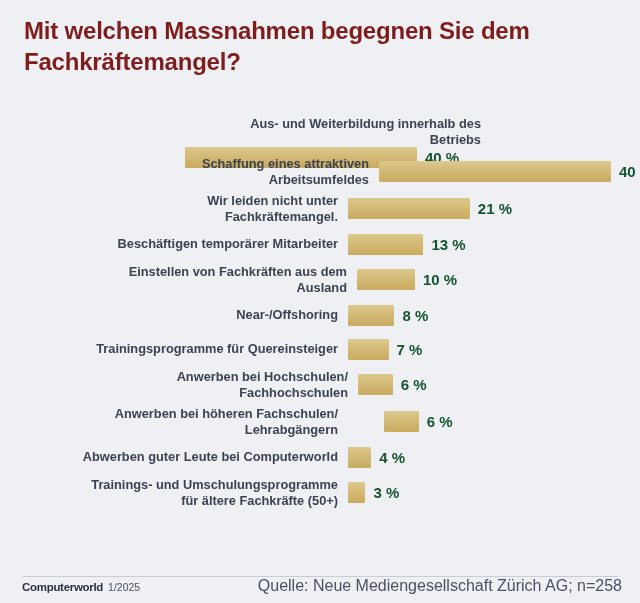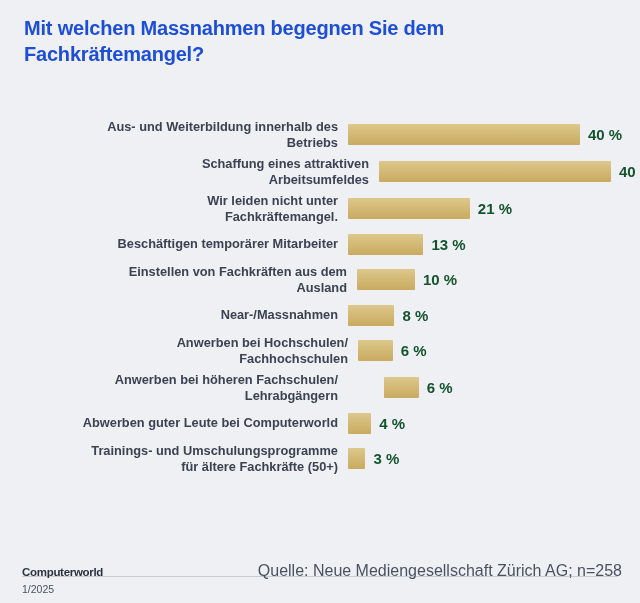--- a/index.html
+++ b/index.html
@@ -18,23 +18,23 @@
     width: 640px;
     height: 603px;
     box-sizing: border-box;
     padding: 0;
   }
   .title {
     position: absolute;
     left: 24px;
     top: 16px;
     width: 596px;
-    font-size: 20px;
-    font-weight: bold;
-    color: #1d4ed8;
+    font-size: 24px;
+    font-weight: bold;
+    color: #7f1d1d;
     line-height: 1.28;
     letter-spacing: -0.2px;
   }
   .chart {
     position: absolute;
     left: 0;
     top: 116px;
     width: 640px;
   }
   .row {
@@ -81,21 +81,20 @@
     box-sizing: border-box;
     padding: 0 18px 0 22px;
     display: flex;
     align-items: baseline;
     justify-content: space-between;
   }
   .footer-left {
     display: flex;
     align-items: baseline;
     gap: 5px;
-    flex-direction: column;
   }
   .brand {
     font-size: 11.5px;
     font-weight: bold;
     color: #2b3240;
     letter-spacing: -0.3px;
   }
   .issue {
     font-size: 10.5px;
     color: #4a5160;
@@ -114,21 +113,21 @@
   }
 </style>
 </head>
 <body>
 
 <div class="page">
 
   <div class="title">Mit welchen Massnahmen begegnen Sie dem Fachkräftemangel?</div>
 
   <div class="chart">
-      <div class="row" style="height: 37px;">
+      <div class="row" style="height: 37px; flex-direction: column;">
         <div class="row-label">Aus- und Weiterbildung innerhalb des<br>Betriebs</div>
         <div class="bar-area">
           <div class="bar" style="width: 232px;"></div>
           <div class="bar-value">40 %</div>
         </div>
       </div>
       <div class="row" style="height: 37px; margin-left: 31px;">
         <div class="row-label">Schaffung eines attraktiven<br>Arbeitsumfeldes</div>
         <div class="bar-area">
           <div class="bar" style="width: 232px;"></div>
@@ -150,24 +149,31 @@
         </div>
       </div>
       <div class="row" style="height: 37px; padding-left: 19px;">
         <div class="row-label">Einstellen von Fachkräften aus dem<br>Ausland</div>
         <div class="bar-area">
           <div class="bar" style="width: 58px;"></div>
           <div class="bar-value">10 %</div>
         </div>
       </div>
       <div class="row" style="height: 34px;">
-        <div class="row-label">Near-/Massnahmen</div>
+        <div class="row-label">Near-/Offshoring</div>
         <div class="bar-area">
           <div class="bar" style="width: 46.4px;"></div>
           <div class="bar-value">8 %</div>
+        </div>
+      </div>
+      <div class="row" style="height: 34px;">
+        <div class="row-label">Trainingsprogramme für Quereinsteiger</div>
+        <div class="bar-area">
+          <div class="bar" style="width: 40.6px;"></div>
+          <div class="bar-value">7 %</div>
         </div>
       </div>
       <div class="row" style="height: 37px; padding-left: 20px;">
         <div class="row-label">Anwerben bei Hochschulen/<br>Fachhochschulen</div>
         <div class="bar-area">
           <div class="bar" style="width: 34.8px;"></div>
           <div class="bar-value">6 %</div>
         </div>
       </div>
       <div class="row" style="height: 37px; gap: 36px;">

